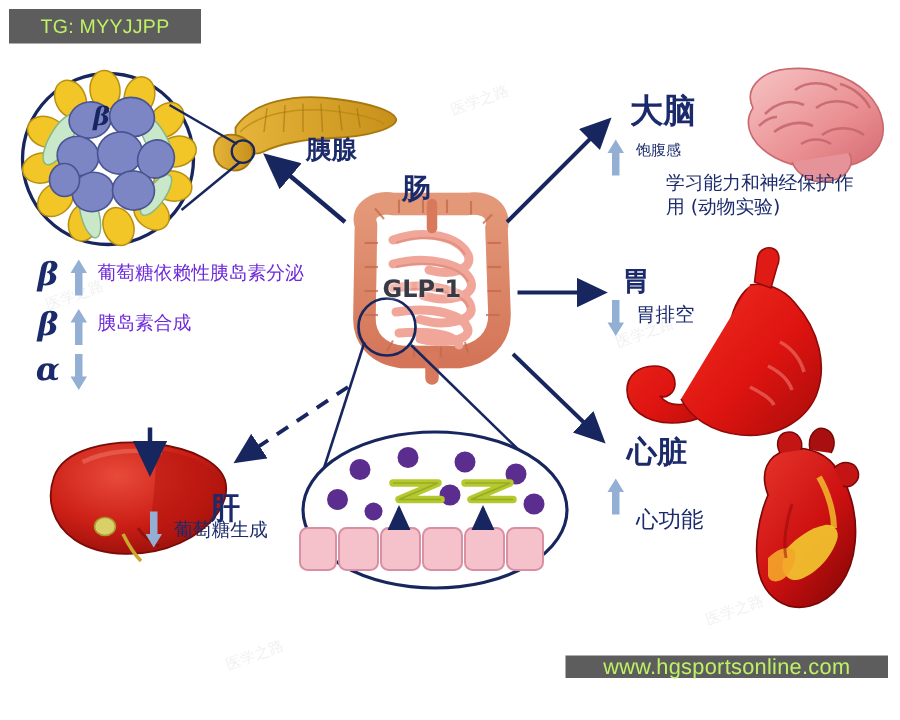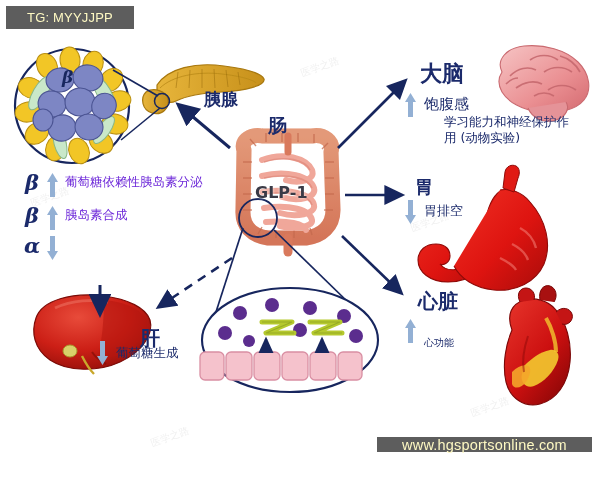--- a/index.html
+++ b/index.html
@@ -8,21 +8,21 @@
     background:#ffffff;
     font-family:"DejaVu Sans","Liberation Sans",sans-serif;
     position:relative;overflow:hidden;
   }
   #stage{position:absolute;inset:0;width:600px;height:480px;}
   .abs{position:absolute;}
   svg.layer{position:absolute;left:0;top:0;width:600px;height:480px;pointer-events:none;}
 
   
   .chip{
-    position:absolute;background:#5d5d5d;color:#fef9c3;
+    position:absolute;background:#5d5d5d;color:#bef264;
     font-family:"Liberation Sans",sans-serif;
     display:flex;align-items:center;justify-content:center;
     letter-spacing:.2px;
   }
   #tg-chip{left:6px;top:6px;width:128px;height:23px;font-size:13px;}
   #wm-chip{left:377px;top:437px;width:215px;height:15px;font-size:14.5px;}
 
   
   .organ-title{
     position:absolute;color:#1b2a6b;font-weight:bold;
@@ -387,35 +387,35 @@
     <span class="greek">α</span>
     <svg class="barrow" viewBox="0 0 13 26">
       <path d="M6.5,25 L1,16 L4,16 L4,1 L9,1 L9,16 L12,16 Z" fill="#93b0d4"></path>
     </svg>
   </div>
 
   <div class="organ-title" id="t-brain">大脑</div>
   <svg class="abs" style="left:404px;top:92px;width:13px;height:26px;" viewBox="0 0 13 26">
     <path d="M6.5,1 L12,10 L9,10 L9,25 L4,25 L4,10 L1,10 Z" fill="#93b0d4"></path>
   </svg>
-  <div class="ctext" style="left:424px;top:95px;font-size:15px;">饱腹感</div>
+  <div class="ctext" style="left:424px;top:95px;font-size:10px;">饱腹感</div>
   <div class="ctext" style="left:444px;top:114px;font-size:12.5px;">学习能力和神经保护作
 用 (动物实验)</div>
 
   <div class="organ-title" id="t-stomach">胃</div>
   <svg class="abs" style="left:404px;top:199px;width:13px;height:26px;" viewBox="0 0 13 26">
     <path d="M6.5,25 L1,16 L4,16 L4,1 L9,1 L9,16 L12,16 Z" fill="#93b0d4"></path>
   </svg>
   <div class="ctext" style="left:424px;top:203px;font-size:13px;">胃排空</div>
 
   <div class="organ-title" id="t-heart">心脏</div>
   <svg class="abs" style="left:404px;top:318px;width:13px;height:26px;" viewBox="0 0 13 26">
     <path d="M6.5,1 L12,10 L9,10 L9,25 L4,25 L4,10 L1,10 Z" fill="#93b0d4"></path>
   </svg>
-  <div class="ctext" style="left:424px;top:337px;font-size:10px;text-align:center;">心功能</div>
+  <div class="ctext" style="left:424px;top:337px;font-size:15px;text-align:center;">心功能</div>
 
   <div class="organ-title" id="t-liver">肝</div>
   <svg class="abs" style="left:96px;top:340px;width:13px;height:26px;" viewBox="0 0 13 26">
     <path d="M6.5,25 L1,16 L4,16 L4,1 L9,1 L9,16 L12,16 Z" fill="#93b0d4"></path>
   </svg>
   <div class="ctext" style="left:116px;top:345px;font-size:12.5px;">葡萄糖生成</div>
 
 
   <div class="chip" id="tg-chip">TG: MYYJJPP</div>
   <div class="chip" id="wm-chip">www.hgsportsonline.com</div>

